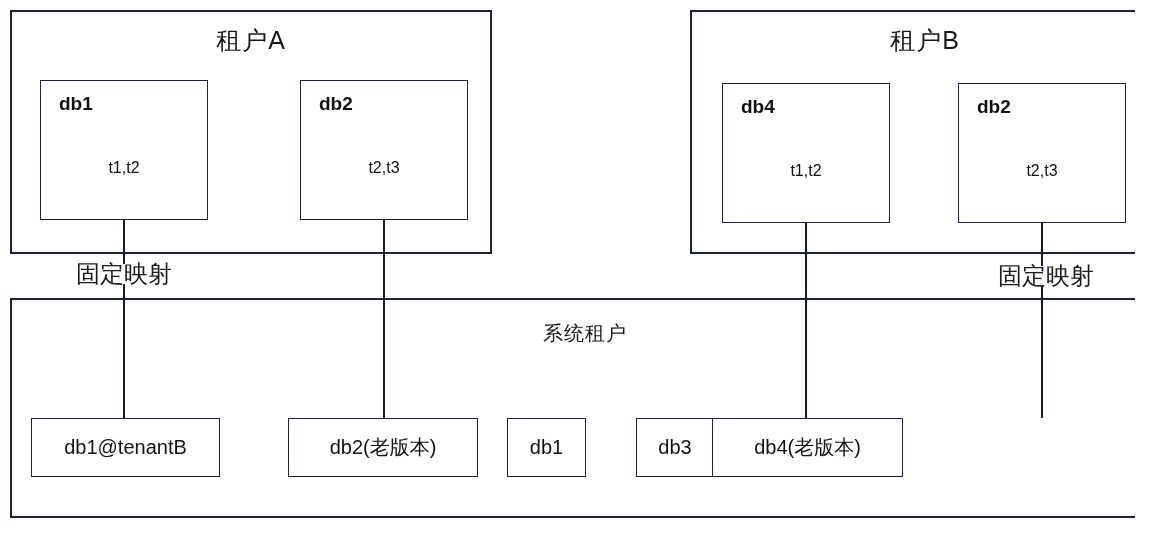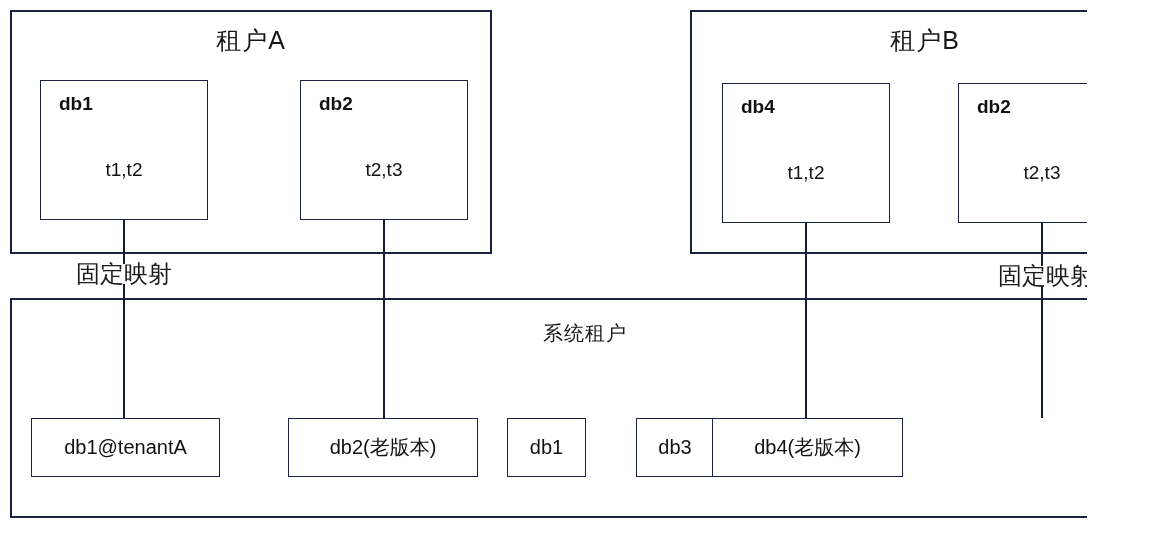--- a/index.html
+++ b/index.html
@@ -8,20 +8,21 @@
     background: #ffffff;
   }
   .canvas {
     position: relative;
     width: 1087px;
     height: 535px;
     background: #ffffff;
     font-family: "Liberation Sans", "DejaVu Sans", sans-serif;
     color: #111111;
     overflow: hidden;
+    padding-left: 48px;
   }
   
   .group-box {
     position: absolute;
     border: 2px solid #1b2340;
     background: transparent;
     box-sizing: border-box;
   }
   .group-title {
     position: absolute;
@@ -46,21 +47,21 @@
     font-weight: bold;
     font-size: 19px;
     color: #111111;
   }
   .db-node .db-tables {
     position: absolute;
     left: 0;
     top: 78px;
     width: 100%;
     text-align: center;
-    font-size: 19px;
+    font-size: 16px;
     color: #111111;
   }
   
   .sys-node {
     position: absolute;
     top: 418px;
     height: 59px;
     border: 1.5px solid #1b2340;
     background: #ffffff;
     box-sizing: border-box;
@@ -126,19 +127,19 @@
     <span class="db-tables">t2,t3</span>
   </div>
 
   <div class="edge-label" style="left:124px; top:264px;">固定映射</div>
   <div class="edge-label" style="left:1046px; top:266px;">固定映射</div>
 
   <div class="group-box" style="left:10px; top:298px; width:1150px; height:220px;">
     <div class="group-title" style="top:20px; font-size:20px;">系统租户</div>
   </div>
 
-  <div class="sys-node" style="left:31px; width:189px;">db1@tenantA</div>
+  <div class="sys-node" style="left:31px; width:189px;">db1@tenantB</div>
   <div class="sys-node" style="left:288px; width:190px;">db2(老版本)</div>
   <div class="sys-node" style="left:507px; width:79px;">db1</div>
   <div class="sys-node" style="left:609px; width:78px;margin-left:27px;">db3</div>
   <div class="sys-node" style="left:712px; width:191px;">db4(老版本)</div>
 
 </div>
 
 </body></html>

